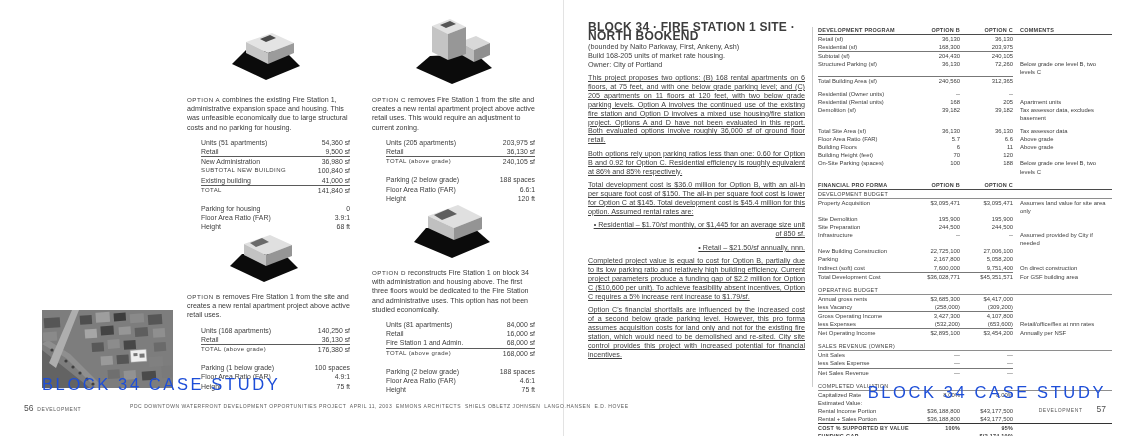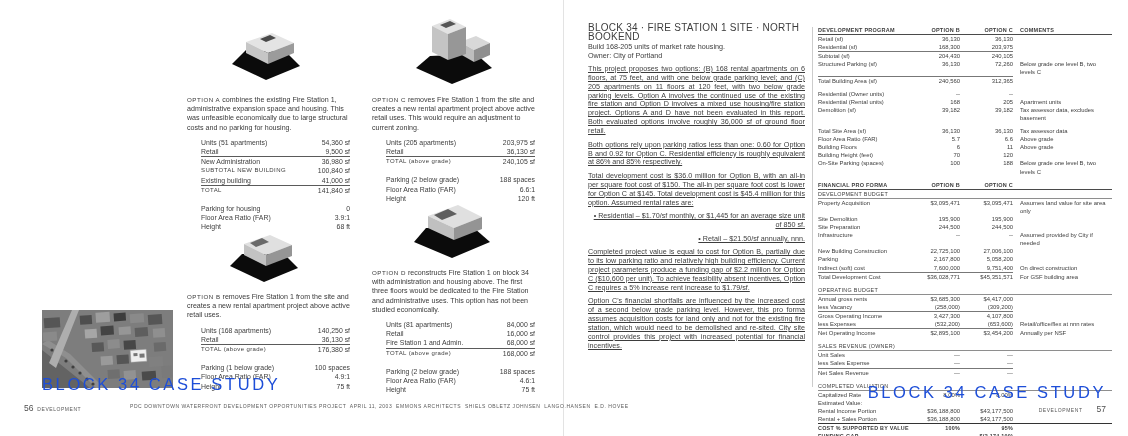--- a/index.html
+++ b/index.html
@@ -25,21 +25,21 @@
 
   
   .big-title{position:absolute;font-size:16.5px;letter-spacing:2.6px;color:#1d4ed8;white-space:nowrap;}
   .foot{position:absolute;top:403px;font-size:5px;letter-spacing:.55px;color:#5a5a5a;white-space:pre;}
   .pagenum{font-size:8.5px;letter-spacing:0;color:#4f4f4f;}
   .rfoot{position:absolute;right:22px;top:404px;font-size:5px;letter-spacing:.55px;color:#5a5a5a;text-align:right;}
   .rfoot .pagenum{margin-left:14px;}
 
   
   .rcol{position:absolute;left:588px;top:23px;width:217px;}
-  .rhead{margin:0;font-size:10px;font-weight:normal;letter-spacing:.25px;line-height:9.4px;}
+  .rhead{margin:0;font-size:12px;font-weight:bold;letter-spacing:.25px;line-height:9.4px;}
   .rsub{margin:0;font-size:7.2px;line-height:9.2px;}
   .rp{margin:4.6px 0 0 0;font-size:7.2px;line-height:8.9px;text-align:justify;text-decoration:underline;}
   .rp.bullet{padding-left:8px;text-indent:-8px;text-align:right;}
 
   
   .vrule{position:absolute;left:812px;top:27px;width:1px;height:360px;background:#cccccc;}
   .fintable{position:absolute;left:818px;top:26px;width:294px;}
   .frow{display:flex;font-size:5.9px;line-height:8.1px;}
   .fl{width:93px;text-align:left;}
   .fb{width:49px;text-align:right;white-space:nowrap;}
@@ -285,20 +285,21 @@
 
     <div class="big-title" style="left:42px;top:375px">BLOCK 34 CASE STUDY</div>
     <div class="foot" style="left:24px"><span class="pagenum">56</span>  <span>DEVELOPMENT</span></div>
     <div class="foot" style="left:130px">PDC DOWNTOWN WATERFRONT DEVELOPMENT OPPORTUNITIES PROJECT  APRIL 11, 2003  EMMONS ARCHITECTS  SHIELS OBLETZ JOHNSEN  LANGO.HANSEN  E.D. HOVEE</div>
   </div>
 
   <div>
 
     <div class="rcol">
       <p class="rhead">BLOCK 34 · FIRE STATION 1 SITE · NORTH BOOKEND</p>
+      <p class="rsub">(bounded by Naito Parkway, First, Ankeny, Ash)</p>
       <p class="rsub">Build 168-205 units of market rate housing.</p>
       <p class="rsub">Owner: City of Portland</p>
       <div id="paras">
           <p class="rp">This project proposes two options: (B) 168 rental apartments on 6 floors, at 75 feet, and with one below grade parking level; and (C) 205 apartments on 11 floors at 120 feet, with two below grade parking levels. Option A involves the continued use of the existing fire station and Option D involves a mixed use housing/fire station project.  Options A and D have not been evaluated in this report. Both evaluated options involve roughly 36,000 sf of ground floor retail.</p>
           <p class="rp">Both options rely upon parking ratios less than one: 0.60 for Option B and 0.92 for Option C. Residential efficiency is roughly equivalent at 86% and 85% respectively.</p>
           <p class="rp">Total development cost is $36.0 million for Option B, with an all-in per square foot cost of $150. The all-in per square foot cost is lower for Option C at $145. Total development cost is $45.4 million for this option. Assumed rental rates are:</p>
           <p class="rp bullet">• Residential – $1.70/sf monthly, or $1,445 for an average size unit of 850 sf.</p>
           <p class="rp bullet">• Retail – $21.50/sf annually, nnn.</p>
           <p class="rp">Completed project value is equal to cost for Option B, partially due to its low parking ratio and relatively high building efficiency. Current project parameters produce a funding gap of $2.2 million for Option C ($10,600 per unit).  To achieve feasibility absent incentives, Option C requires a 5% increase rent increase to $1.79/sf.</p>
           <p class="rp">Option C's financial shortfalls are influenced by the increased cost of a second below grade parking level. However, this pro forma assumes acquisition costs for land only and not for the existing fire station, which would need to be demolished and re-sited. City site control provides this project with increased potential for financial incentives.</p>

